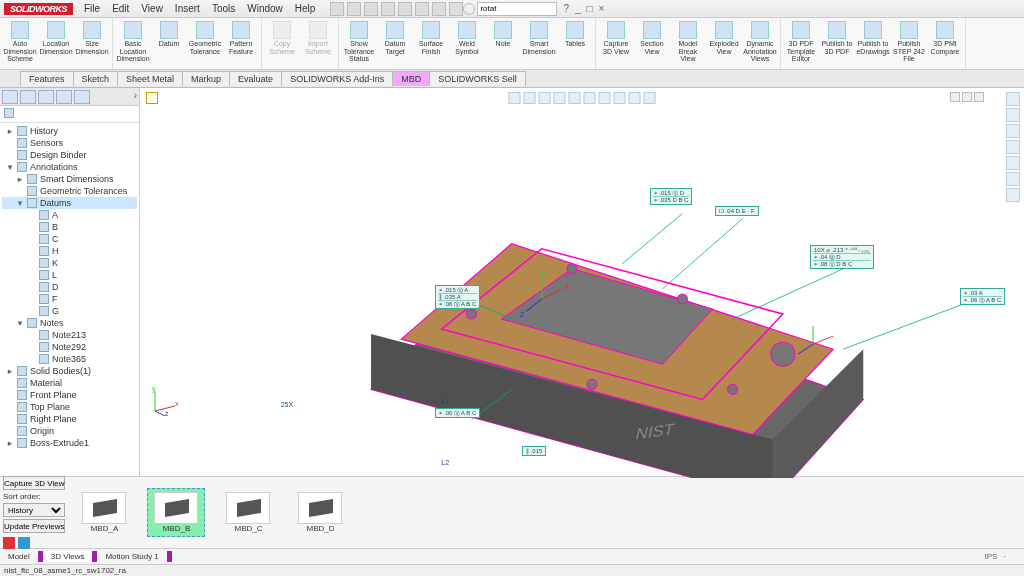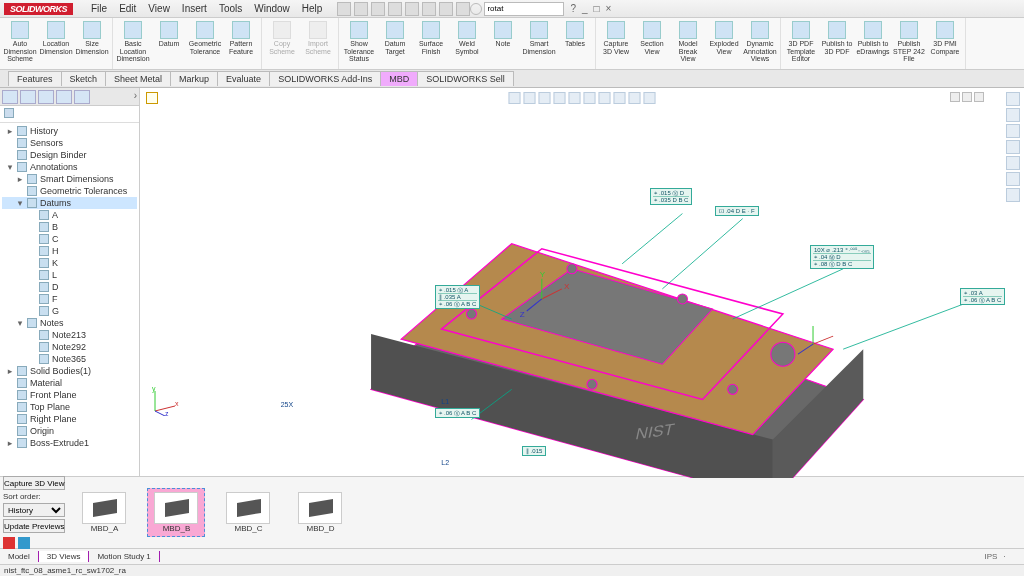--- a/index.html
+++ b/index.html
@@ -1,39 +1,39 @@
 <!DOCTYPE html>
 <html><head>
 <meta charset="utf-8">
 <style>
 * { box-sizing: border-box; margin: 0; padding: 0; font-family: "Segoe UI", Arial, sans-serif; }
 body { width: 1024px; height: 576px; overflow: hidden; background: #fff; font-size: 10px; color: #333; }
 
 
 .titlebar { height: 18px; background: linear-gradient(#f5f5f5,#e8e8e8); display: flex; align-items: center; padding: 0 4px; border-bottom: 1px solid #ccc; }
 .sw-logo { background: #d01e2f; color: #fff; font-weight: bold; font-style: italic; padding: 1px 6px; font-size: 9px; letter-spacing: -0.5px; }
-.menu { display: flex; gap: 2px; margin-left: 13px; }
+.menu { display: flex; gap: 2px; margin-left: 6px; }
 .menu span { padding: 2px 5px; cursor: default; }
 .tb-icons { display: flex; gap: 3px; margin-left: 10px; }
 .tb-icons .ic { width: 14px; height: 14px; background: #ddd; border: 1px solid #bbb; }
 .filelabel { flex: 1; text-align: center; font-size: 9px; color: #444; }
 .search-box { width: 80px; height: 14px; border: 1px solid #bbb; background: #fff; font-size: 8px; padding: 0 2px; }
 .win-ctrl { display: flex; gap: 6px; margin-left: 6px; font-size: 10px; color: #666; }
 
 
 .ribbon { height: 52px; background: #f8f8f8; border-bottom: 1px solid #ccc; display: flex; }
 .rgrp { border-right: 1px solid #e0e0e0; padding: 2px 3px; display: flex; gap: 2px; }
 .rbtn { display: flex; flex-direction: column; align-items: center; justify-content: flex-start; width: 40px; text-align: center; font-size: 7px; line-height: 1.1; padding: 1px; cursor: default; }
 .rbtn .ric { width: 18px; height: 18px; background: #cfe3f5; border: 1px solid #9cc; margin-bottom: 1px; }
 .rbtn.sm { width: 34px; }
 .rbtn.dim .ric { background: #eee; border-color: #ddd; }
 .rbtn.dim { color: #aaa; }
 
 
-.tabs { height: 18px; background: #e8e8e8; display: flex; align-items: center; padding-left: 8px; border-bottom: 1px solid #bbb; }
+.tabs { height: 18px; background: #e8e8e8; display: flex; align-items: center; padding-left: 20px; border-bottom: 1px solid #bbb; }
 .tab { padding: 2px 8px; font-size: 9px; border: 1px solid #bbb; border-bottom: none; margin-right: -1px; background: #f0f0f0; cursor: default; }
 .tab.active { background: #f0abfc; }
 
 
 .main { display: flex; height: 388px; }
 .feature-panel { width: 140px; border-right: 1px solid #ccc; background: #fff; display: flex; flex-direction: column; }
 .fp-tabs { height: 18px; background: #e8e8e8; display: flex; gap: 2px; padding: 2px; border-bottom: 1px solid #ccc; }
 .fp-tabs .fpt { width: 16px; height: 14px; background: #d5e5f5; border: 1px solid #aac; }
 .tree { flex: 1; overflow: auto; font-size: 9px; padding: 2px; }
 .tn { padding: 1px 0 1px 4px; white-space: nowrap; display: flex; align-items: center; gap: 3px; }
@@ -59,28 +59,28 @@
 
 .callout { position: absolute; border: 1px solid #3a9; background: #e6f5f0; font-size: 6px; padding: 1px 2px; line-height: 1; color: #156; }
 .callout.stack div { border-bottom: 1px solid #8cb; padding:0 1px; }
 .callout.stack div:last-child { border-bottom:none; }
 
 
 .views-panel { height: 72px; border-top: 1px solid #ccc; background: #f5f5f5; display: flex; align-items: center; padding: 3px; gap: 10px; }
 .vp-left { display: flex; flex-direction: column; gap: 2px; font-size: 8px; }
 .vp-left button, .vp-left select { font-size: 8px; height: 14px; border: 1px solid #aaa; background: #f0f0f0; }
 .view-thumb { display: flex; flex-direction: column; align-items: center; gap: 0; font-size: 8px; padding: 3px 6px; border: 1px solid transparent; }
-.view-thumb.sel { border: 1px dashed #4a90d9; background: #f9a8d4; }
+.view-thumb.sel { border: 1px dashed #4a90d9; background: #86efac; }
 .view-thumb .vimg { width: 44px; height: 32px; background: #fff; border: 1px solid #ccc; position: relative; }
 .view-thumb .vimg::after { content:""; position:absolute; left:10px; top:8px; width:24px; height:14px; background:#555; transform: skewY(-10deg); }
 
 
 .statusbar { height: 16px; border-top: 1px solid #ccc; display: flex; align-items: center; font-size: 8px; background: #f4f4f4; }
 .sb-tabs { display: flex; }
-.sb-tab { padding: 1px 8px; border-right: 1px solid #a21caf; }
+.sb-tab { padding: 1px 8px; border-right: 5px solid #a21caf; }
 .sb-tab.active { background: #fff; }
 .sb-right { margin-left: auto; display: flex; gap: 6px; padding-right: 18px; color: #666; }
 
 .bottomline { height: 14px; font-size: 8px; padding: 1px 4px; background: #f0f0f0; border-top: 1px solid #ccc; }
 
 </style>
 </head>
 <body>
 
 <div class="titlebar">

